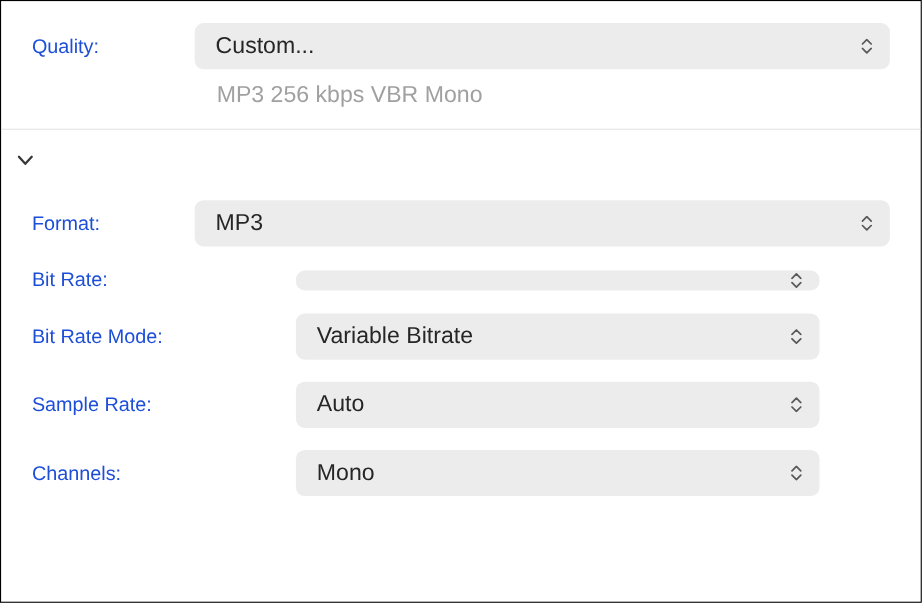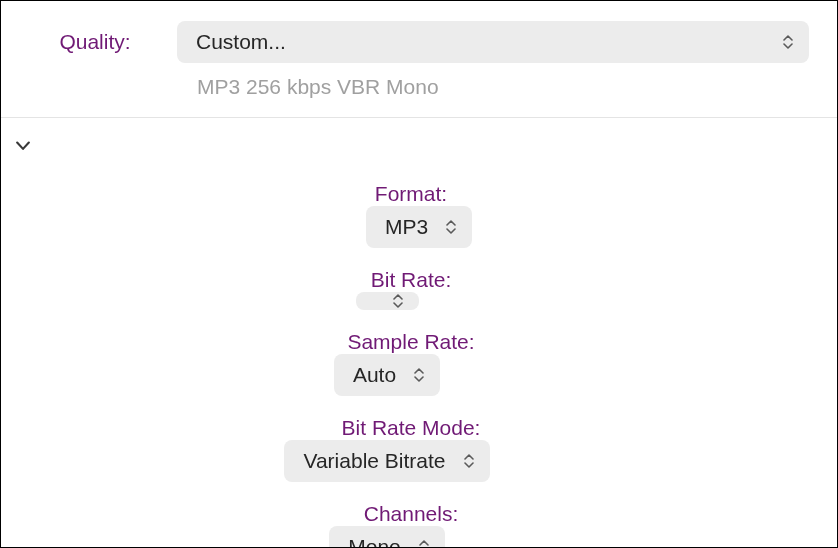--- a/index.html
+++ b/index.html
@@ -17,23 +17,23 @@
     }
     .section-top {
       padding: 20px 28px 18px 28px;
     }
     .row {
       display: flex;
       align-items: center;
       margin-bottom: 12px;
     }
     .label {
-      color: #701a75;
-      font-size: 21px;
-      text-align: center;
+      color: #1d4ed8;
+      font-size: 18px;
+      text-align: left;
       padding-right: 16px;
       flex-shrink: 0;
     }
     .label-quality {
       width: 148px;
     }
     .label-format {
       width: 148px;
     }
     .label-indent {
@@ -98,21 +98,20 @@
     }
     .disclosure-title {
       font-size: 22px;
       color: #000;
     }
     .advanced-rows {
       padding-left: 14px;
     }
     .advanced-rows .row {
       margin-bottom: 20px;
-      flex-direction: column;
     }
     .select-narrow {
       margin-right: 64px;
     }
   </style>
 </head>
 <body>
 
 <div class="section-top">
   <div class="row">
@@ -170,50 +169,50 @@
               <path d="M1 5 L5 1 L9 5" fill="none" stroke="currentColor" stroke-width="1.6" stroke-linecap="round" stroke-linejoin="round"></path>
             </svg>
           <svg class="stepper-arrow" viewBox="0 0 10 6">
               <path d="M1 1 L5 5 L9 1" fill="none" stroke="currentColor" stroke-width="1.6" stroke-linecap="round" stroke-linejoin="round"></path>
             </svg>
         </span>
       </div>
     </div>
 
     <div class="row">
+      <div class="label label-indent">Bit Rate Mode:</div>
+      <div class="select select-narrow">
+        <span>Variable Bitrate</span>
+        <span class="select-stepper">
+          <svg class="stepper-arrow" viewBox="0 0 10 6">
+              <path d="M1 5 L5 1 L9 5" fill="none" stroke="currentColor" stroke-width="1.6" stroke-linecap="round" stroke-linejoin="round"></path>
+            </svg>
+          <svg class="stepper-arrow" viewBox="0 0 10 6">
+              <path d="M1 1 L5 5 L9 1" fill="none" stroke="currentColor" stroke-width="1.6" stroke-linecap="round" stroke-linejoin="round"></path>
+            </svg>
+        </span>
+      </div>
+    </div>
+
+    <div class="row">
       <div class="label label-indent">Sample Rate:</div>
       <div class="select select-narrow">
         <span>Auto</span>
         <span class="select-stepper">
           <svg class="stepper-arrow" viewBox="0 0 10 6">
               <path d="M1 5 L5 1 L9 5" fill="none" stroke="currentColor" stroke-width="1.6" stroke-linecap="round" stroke-linejoin="round"></path>
             </svg>
           <svg class="stepper-arrow" viewBox="0 0 10 6">
               <path d="M1 1 L5 5 L9 1" fill="none" stroke="currentColor" stroke-width="1.6" stroke-linecap="round" stroke-linejoin="round"></path>
             </svg>
         </span>
       </div>
     </div>
 
     <div class="row">
-      <div class="label label-indent">Bit Rate Mode:</div>
-      <div class="select select-narrow">
-        <span>Variable Bitrate</span>
-        <span class="select-stepper">
-          <svg class="stepper-arrow" viewBox="0 0 10 6">
-              <path d="M1 5 L5 1 L9 5" fill="none" stroke="currentColor" stroke-width="1.6" stroke-linecap="round" stroke-linejoin="round"></path>
-            </svg>
-          <svg class="stepper-arrow" viewBox="0 0 10 6">
-              <path d="M1 1 L5 5 L9 1" fill="none" stroke="currentColor" stroke-width="1.6" stroke-linecap="round" stroke-linejoin="round"></path>
-            </svg>
-        </span>
-      </div>
-    </div>
-
-    <div class="row">
       <div class="label label-indent">Channels:</div>
       <div class="select select-narrow">
         <span>Mono</span>
         <span class="select-stepper">
           <svg class="stepper-arrow" viewBox="0 0 10 6">
               <path d="M1 5 L5 1 L9 5" fill="none" stroke="currentColor" stroke-width="1.6" stroke-linecap="round" stroke-linejoin="round"></path>
             </svg>
           <svg class="stepper-arrow" viewBox="0 0 10 6">
               <path d="M1 1 L5 5 L9 1" fill="none" stroke="currentColor" stroke-width="1.6" stroke-linecap="round" stroke-linejoin="round"></path>
             </svg>

